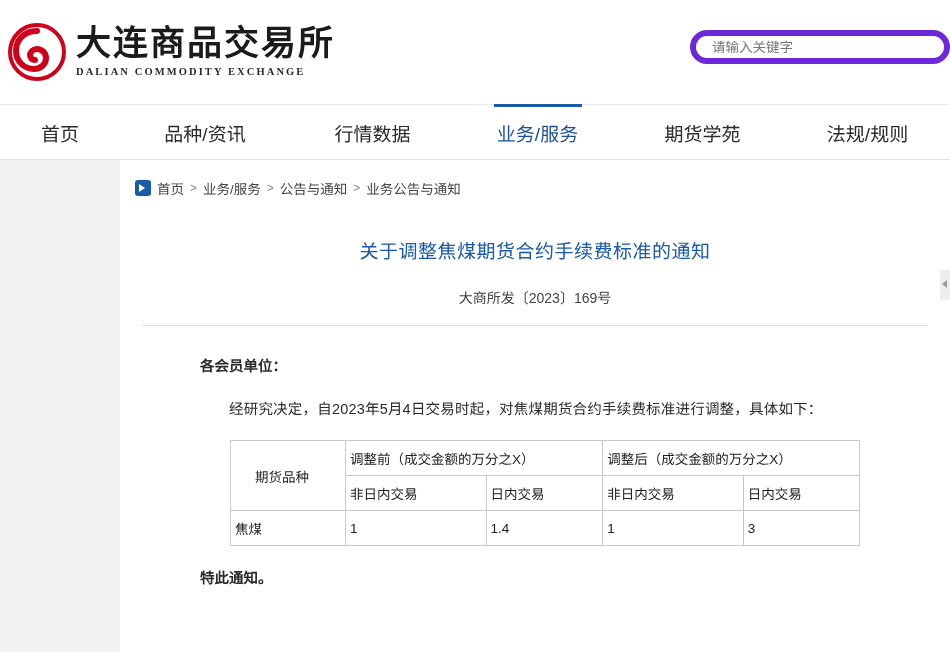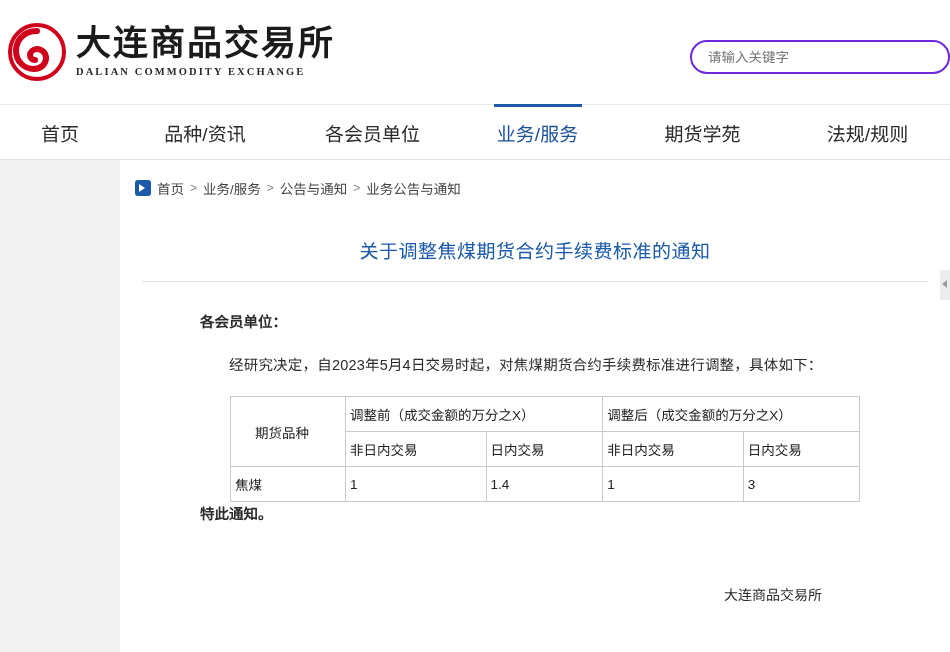--- a/index.html
+++ b/index.html
@@ -60,24 +60,24 @@
     font-size: 10.5px;
     letter-spacing: 2.1px;
     color: #2a2a2a;
     margin-top: 6px;
     font-weight: 600;
     font-family: Liberation Serif, serif;
   }
   .search-box {
     position: absolute;
     right: 0px;
-    top: 40px;
+    top: 30px;
     width: 260px;
     height: 34px;
-    border: 2px solid #6d28d9;
+    border: 6px solid #6d28d9;
     border-radius: 17px;
     background: #fff;
     display: flex;
     align-items: center;
     padding: 0 14px;
     box-sizing: border-box;
   }
   .search-box input {
     border: none;
     outline: none;
@@ -205,20 +205,21 @@
     font-weight: 600;
   }
   .p2 {
     margin-top: 22px;
     font-size: 14.5px;
     color: #2b2b2b;
     text-indent: 2em;
     letter-spacing: 0.2px;
   }
   .p3 {
+    margin-top: 20px;
     font-size: 14.5px;
     color: #2b2b2b;
     font-weight: 600;
   }
 
   
   table.fee {
     margin: 22px auto 0 auto;
     border-collapse: collapse;
     width: 630px;
@@ -291,21 +292,21 @@
   </div>
 
   <div class="nav">
     <div class="nav-item" style="width:120px;">
       <span>首页</span>
     </div>
     <div class="nav-item" style="width:170px;">
       <span>品种/资讯</span>
     </div>
     <div class="nav-item" style="width:165px;">
-      <span>各会员单位</span>
+      <span>行情数据</span>
     </div>
     <div class="nav-item active" style="width:165px;">
       <span>业务/服务</span>
     </div>
     <div class="nav-item" style="width:165px;">
       <span>期货学苑</span>
     </div>
     <div class="nav-item" style="width:165px;">
       <span>法规/规则</span>
     </div>
@@ -321,20 +322,21 @@
         <span class="bc-link">首页</span>
         <span class="bc-sep">&gt;</span>
         <span class="bc-link">业务/服务</span>
         <span class="bc-sep">&gt;</span>
         <span class="bc-link">公告与通知</span>
         <span class="bc-sep">&gt;</span>
         <span class="bc-link">业务公告与通知</span>
       </div>
 
       <div class="doc-title">关于调整焦煤期货合约手续费标准的通知</div>
+      <div class="doc-subtitle">大商所发〔2023〕169号</div>
       <div class="divider"></div>
 
       <div class="doc-body">
         <div class="p1">各会员单位：</div>
         <div class="p2">经研究决定，自2023年5月4日交易时起，对焦煤期货合约手续费标准进行调整，具体如下：</div>
 
         <table class="fee">
           <tbody>
             <tr>
               <td class="col-name" rowspan="2">期货品种</td>

